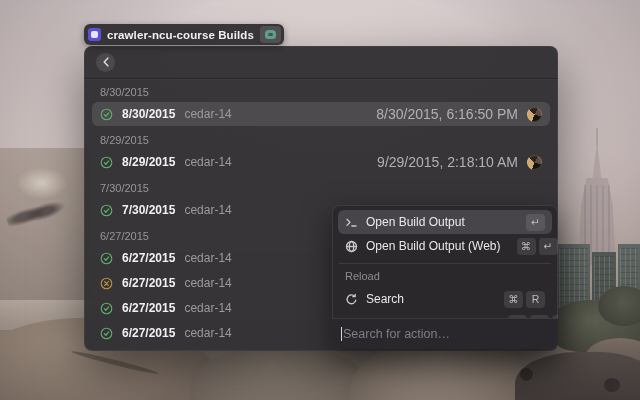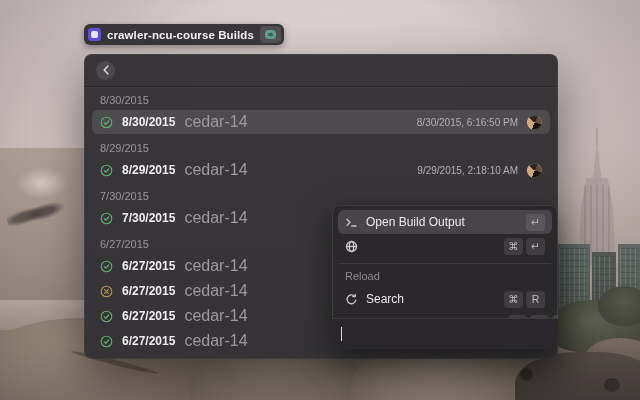--- a/index.html
+++ b/index.html
@@ -73,39 +73,39 @@
   .tag-icon::after { content:""; position:absolute; left:3px; top:3px; width:7px; height:7px;
          border-radius:2px; background:rgba(255,255,255,.85); }
   .tag-label { font-size:11.5px; font-weight:700; color:#f1eff1; white-space:nowrap; letter-spacing:.1px; }
   .tag-chip { width:21px; height:17px; border-radius:4px; background:rgba(110,110,114,.45);
          display:flex; align-items:center; justify-content:center; flex:0 0 auto; }
   .tag-chip-glyph { width:11px; height:9px; border-radius:4px 4px 3px 3px; position:relative; }
   .tag-chip-glyph::after { content:""; position:absolute; left:3px; top:3px; width:5px; height:3px;
          border-radius:2px; background:rgba(20,40,35,.55); }
 
   
-  .panel { position:absolute; left:84px; top:54px; width:474px; height:305px; z-index:4;
+  .panel { position:absolute; left:84px; top:46px; width:474px; height:305px; z-index:4;
            border-radius:8px; background:rgba(51,49,52,.97);
            box-shadow:0 20px 50px rgba(0,0,0,.5), inset 0 0 0 1px rgba(255,255,255,.05);
            overflow:hidden; }
   .panel-header { height:33px; display:flex; align-items:center; padding:0 12px;
            border-bottom:1px solid rgba(0,0,0,.28); box-shadow:0 1px 0 rgba(255,255,255,.03); }
   .back-btn { width:19px; height:19px; border-radius:50%; background:#4b494c;
            display:flex; align-items:center; justify-content:center; cursor:default; }
   .back-btn svg { display:block; }
   .build-list { padding:0 8px 6px; }
   .section-header { font-size:11px; color:#97959a; padding:7px 8px 4px; }
   .build-row { height:24px; margin-bottom:1px; border-radius:6px; display:flex; align-items:center;
            gap:9px; padding:0 8px; }
   .build-row.selected { background:#4d4b4e; }
   .status-icon { width:13px; height:13px; flex:0 0 auto; display:flex; }
   .build-title { font-size:12px; font-weight:700; color:#f2f0f2; white-space:nowrap; }
-  .build-sub { font-size:16px; color:#9c9a9e; white-space:nowrap; }
+  .build-sub { font-size:12px; color:#9c9a9e; white-space:nowrap; }
   .row-spacer { flex:1; }
-  .build-time { font-size:10px; color:#b2b0b3; white-space:nowrap; }
+  .build-time { font-size:14px; color:#b2b0b3; white-space:nowrap; }
   .avatar { width:15px; height:15px; border-radius:50%; flex:0 0 auto;
            background:conic-gradient(from 200deg,#cfa873 0 110deg,#2b251e 110deg 190deg,#5d4c3b 190deg 265deg,#17140f 265deg 360deg);
            box-shadow:inset 0 0 0 1px rgba(255,255,255,.18); }
 
   
   .popup { position:absolute; left:332px; top:205px; width:226px; height:144px; z-index:6;
            border-radius:8px; background:rgba(42,40,43,.98);
            box-shadow:0 10px 30px rgba(0,0,0,.5), inset 0 0 0 1px rgba(255,255,255,.09);
            overflow:hidden; }
   .popup-list { height:113px; overflow:hidden; padding:5px 6px 0; }
@@ -324,20 +324,21 @@
   </div>
 
   <div class="action-item">
     <span class="action-icon">
             <svg width="13" height="13" viewBox="0 0 13 13">
               <circle cx="6.5" cy="6.5" r="5" fill="none" stroke="currentColor" stroke-width="1.3" stroke-linecap="round" stroke-linejoin="round"></circle>
               <ellipse cx="6.5" cy="6.5" rx="2.2" ry="5" fill="none" stroke="currentColor" stroke-width="1.3" stroke-linecap="round" stroke-linejoin="round"></ellipse>
               <path d="M1.5 6.5h10" fill="none" stroke="currentColor" stroke-width="1.3" stroke-linecap="round" stroke-linejoin="round"></path>
             </svg>
           </span>
+    <span class="action-label">Open Build Output (Web)</span>
     <span class="action-spacer"></span>
     <span class="keys">
             <span class="key">⌘</span>
             <span class="key">↵</span>
           </span>
   </div>
 <div class="popup-divider"></div>
   <div class="popup-section">Reload</div>
 
   <div class="action-item">
@@ -366,16 +367,17 @@
     <span class="action-spacer"></span>
     <span class="keys">
             <span class="key">⌘</span>
             <span class="key">⇧</span>
             <span class="key">S</span>
           </span>
   </div>
 </div>
     <div class="popup-footer">
       <span class="caret"></span>
+      <input class="search-input" type="text" placeholder="Search for action…" style="">
     </div>
   </div>
 
 </div>
 
 </body></html>

